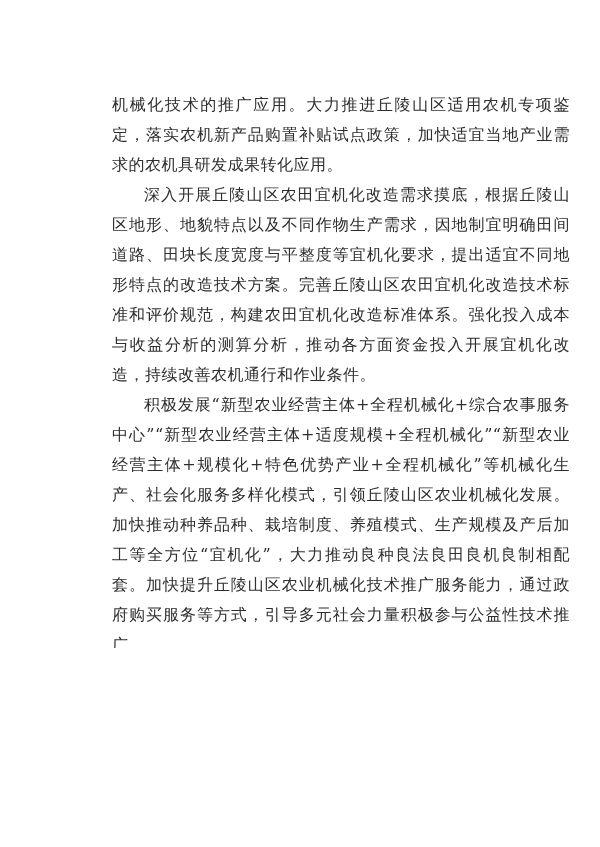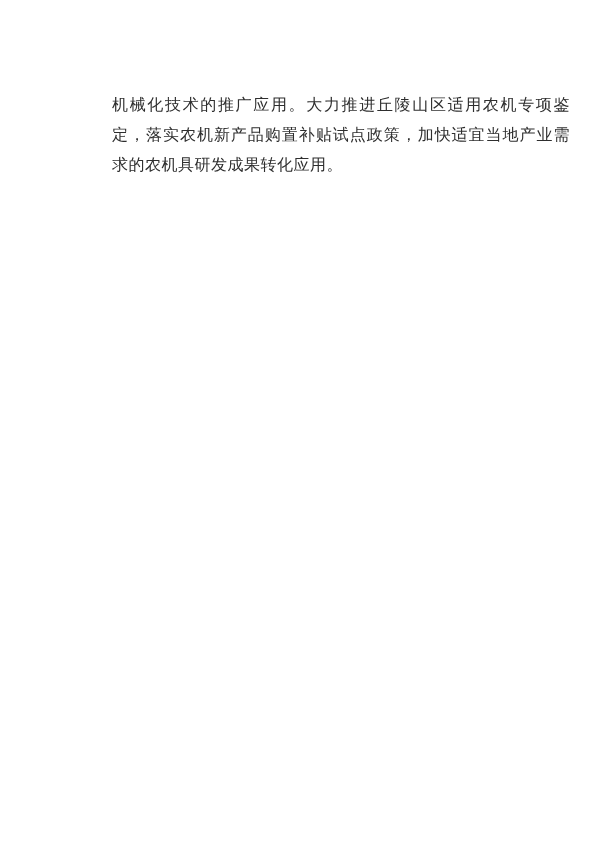--- a/index.html
+++ b/index.html
@@ -54,17 +54,19 @@
     letter-spacing: 2px;
     white-space: nowrap;
   }
 </style>
 </head>
 <body>
 
 <div class="page">
   <div class="content">
     <p class="para no-indent">机械化技术的推广应用。大力推进丘陵山区适用农机专项鉴定，落实农机新产品购置补贴试点政策，加快适宜当地产业需求的农机具研发成果转化应用。</p>
+    <p class="para">深入开展丘陵山区农田宜机化改造需求摸底，根据丘陵山区地形、地貌特点以及不同作物生产需求，因地制宜明确田间道路、田块长度宽度与平整度等宜机化要求，提出适宜不同地形特点的改造技术方案。完善丘陵山区农田宜机化改造技术标准和评价规范，构建农田宜机化改造标准体系。强化投入成本与收益分析的测算分析，推动各方面资金投入开展宜机化改造，持续改善农机通行和作业条件。</p>
+    <p class="para">积极发展“新型农业经营主体+全程机械化+综合农事服务中心”“新型农业经营主体+适度规模+全程机械化”“新型农业经营主体+规模化+特色优势产业+全程机械化”等机械化生产、社会化服务多样化模式，引领丘陵山区农业机械化发展。加快推动种养品种、栽培制度、养殖模式、生产规模及产后加工等全方位“宜机化”，大力推动良种良法良田良机良制相配套。加快提升丘陵山区农业机械化技术推广服务能力，通过政府购买服务等方式，引导多元社会力量积极参与公益性技术推广。</p>
   </div>
   <div class="footer">
     <span>— 21 —</span>
   </div>
 </div>
 
 </body></html>

